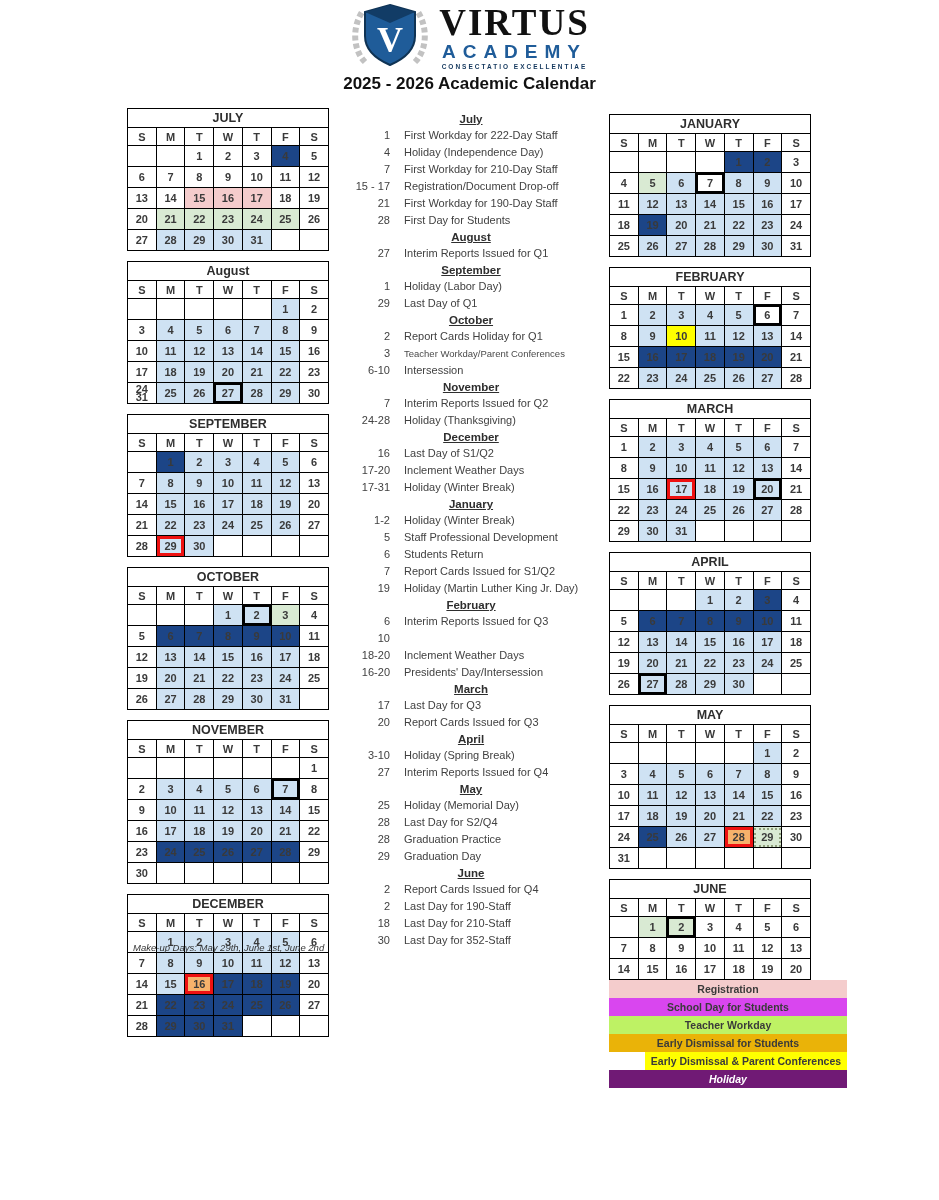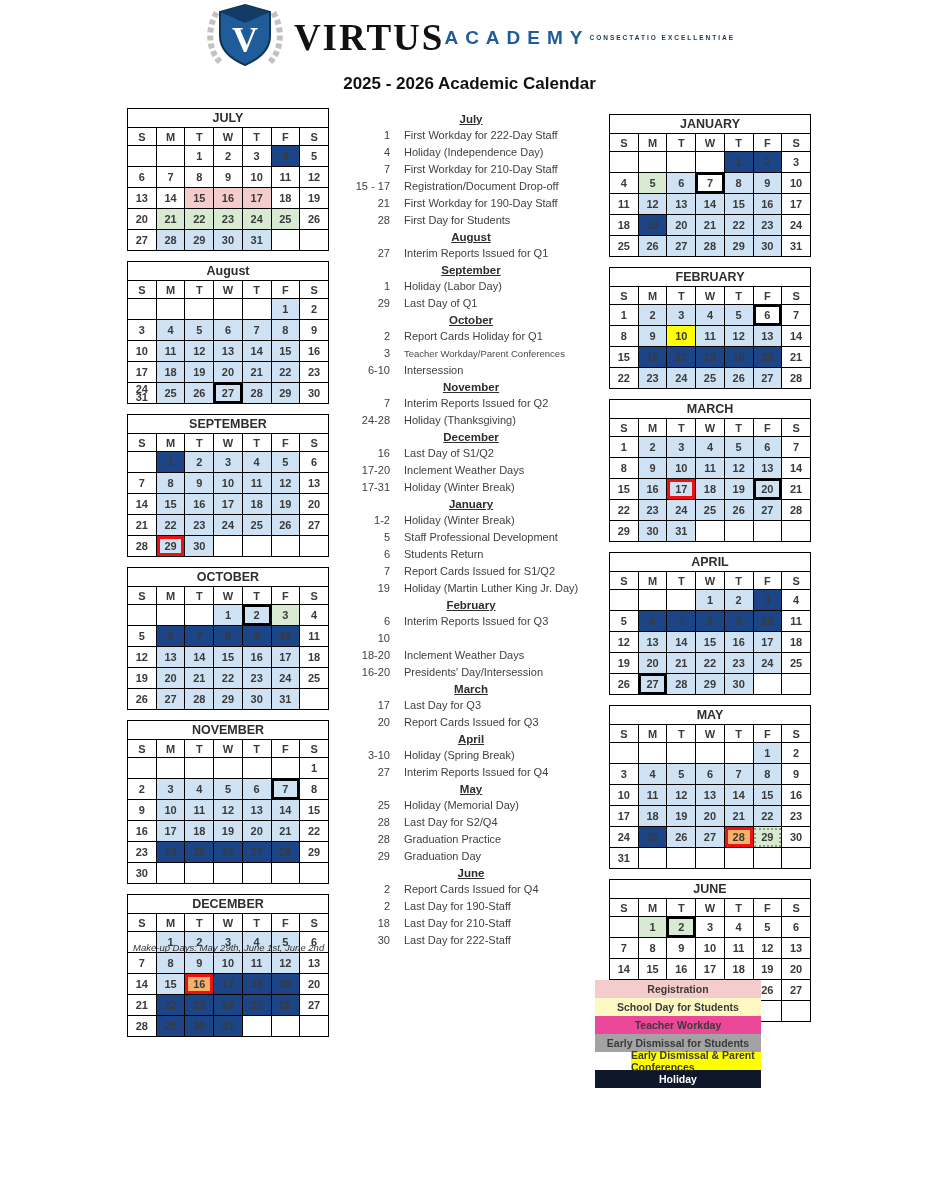--- a/index.html
+++ b/index.html
@@ -2,21 +2,21 @@
 <html style="--c-reg: #f4cccc; --c-sd: #cfe2f3; --c-tw: #d9ead3; --c-ed: #f6b26b; --c-edpc: #ffff00; --c-hol: #1c4587;"><head>
 <meta charset="utf-8">
 <style>
   html,body{margin:0;padding:0;}
   body{
     width:939px;height:1200px;position:relative;background:#ffffff;
     font-family:"Liberation Sans",sans-serif;color:#3a3a3a;overflow:hidden;
   }
   
   .header{position:absolute;top:2px;left:0;right:0;display:flex;justify-content:center;align-items:center;gap:8px;}
-  .logo-text{display:flex;flex-direction:row;align-items:center;line-height:1;}
+  .logo-text{display:flex;flex-direction:column;align-items:center;line-height:1;}
   .logo-virtus{font-family:"Liberation Serif",serif;font-size:37px;font-weight:bold;color:#111;letter-spacing:2px;}
   .logo-academy{font-size:19px;font-weight:bold;color:#1f5c99;letter-spacing:7px;margin-top:1px;}
   .logo-motto{font-size:6.5px;color:#12365c;letter-spacing:2px;margin-top:3px;font-weight:bold;}
   .page-title{position:absolute;top:74px;left:0;right:0;text-align:center;font-size:17px;font-weight:bold;color:#111;}
   
   .col-left{position:absolute;left:127px;top:108px;width:202px;}
   .col-right{position:absolute;left:609px;top:114px;width:202px;}
   .col-center{position:absolute;left:338px;top:110px;width:266px;}
   .cal{border-collapse:collapse;table-layout:fixed;width:202px;margin-bottom:10px;background:#fff;}
   .cal th,.cal td{border:1px solid #000;padding:0;text-align:center;overflow:hidden;}
@@ -33,21 +33,21 @@
   .b-red{box-shadow:inset 0 0 0 3px #ee1111;}
   .b-dot{outline:2px dotted #90a07c;outline-offset:-3px;}
   .dual{font-size:8px;line-height:8px;font-weight:bold;}
   
   .ev-month{text-align:center;font-weight:bold;text-decoration:underline;font-size:11.5px;color:#2e2e2e;margin:3px 0 3px 0;}
   .ev-row{display:flex;align-items:flex-start;font-size:11px;color:#414141;margin:4px 0;line-height:13px;}
   .ev-date{width:52px;text-align:right;margin-right:14px;flex-shrink:0;}
   .ev-text{text-align:left;}
   .ev-small .ev-text{font-size:9.5px;color:#4a4a4a;}
   
-  .legend{position:absolute;left:595px;top:980px;width:166px;}
+  .legend{position:absolute;left:609px;top:980px;width:238px;}
   .legend-row{height:18px;display:flex;align-items:center;justify-content:center;font-size:10.5px;font-weight:bold;color:#3a3a3a;}
   
   .note{position:absolute;left:133px;top:942px;font-size:9.5px;font-style:italic;color:#333;}
 </style>
 </head>
 <body>
 
 <div class="header">
   <span>
     <svg width="82" height="66" viewBox="0 0 82 66">
@@ -599,21 +599,21 @@
     <div class="ev-row">
       <div class="ev-date">2</div>
       <div class="ev-text">Last Day for 190-Staff</div>
     </div>
     <div class="ev-row">
       <div class="ev-date">18</div>
       <div class="ev-text">Last Day for 210-Staff</div>
     </div>
     <div class="ev-row">
       <div class="ev-date">30</div>
-      <div class="ev-text">Last Day for 222-Staff</div>
+      <div class="ev-text">Last Day for 352-Staff</div>
     </div>
   </div>
 <div class="col-right">
     <table class="cal">
       <tbody>
         <tr>
           <th colspan="7" class="cal-title">JANUARY</th>
         </tr>
         <tr>
           <th class="cal-wd">S</th>
@@ -973,20 +973,20 @@
           <td></td>
           <td></td>
           <td></td>
         </tr>
       </tbody>
     </table>
   </div>
 
 <div class="legend">
     <div class="legend-row" style="background: rgb(244, 204, 204);">Registration</div>
-    <div class="legend-row" style="background: #fef9c3;">School Day for Students</div>
-    <div class="legend-row" style="background: #ec4899;">Teacher Workday</div>
-    <div class="legend-row" style="background: #a3a3a3;">Early Dismissal for Students</div>
+    <div class="legend-row" style="background: #d946ef;">School Day for Students</div>
+    <div class="legend-row" style="background: #bef264;">Teacher Workday</div>
+    <div class="legend-row" style="background: #eab308;">Early Dismissal for Students</div>
     <div class="legend-row" style="background: rgb(255, 255, 0); margin-left: 36px;">Early Dismissal &amp; Parent Conferences</div>
-    <div class="legend-row" style="background: #0f172a; color: rgb(255, 255, 255);">Holiday</div>
+    <div class="legend-row" style="background: #701a75; color: rgb(255, 255, 255); font-style: italic;">Holiday</div>
   </div>
 
 <div class="note">Make-up Days: May 29th, June 1st, June 2nd</div>
 
 </body></html>

